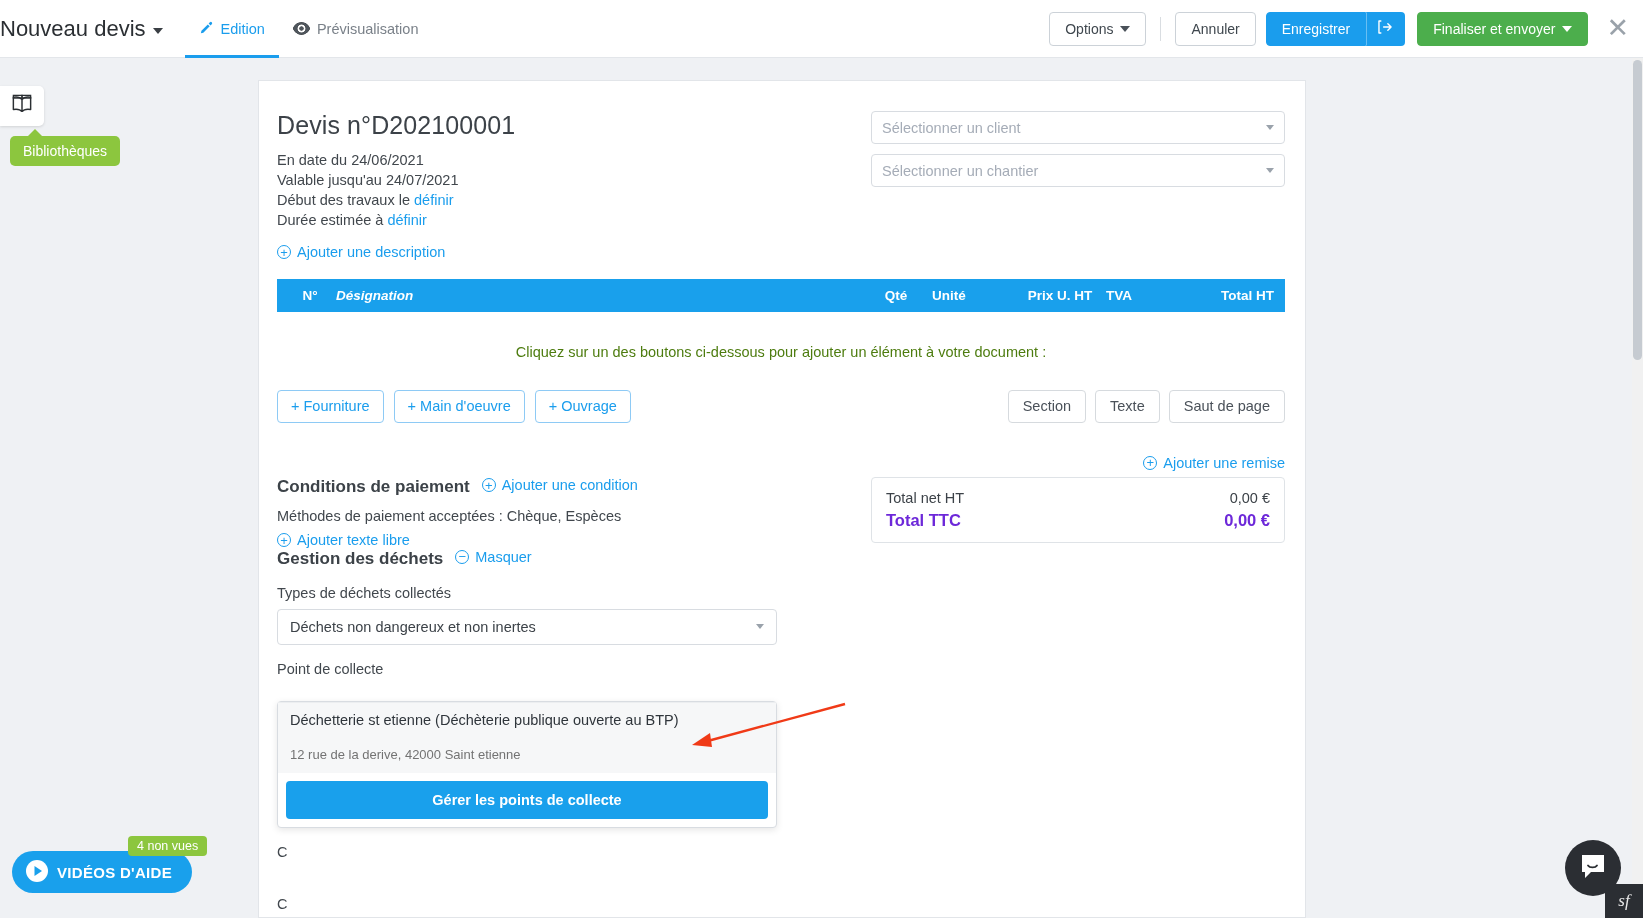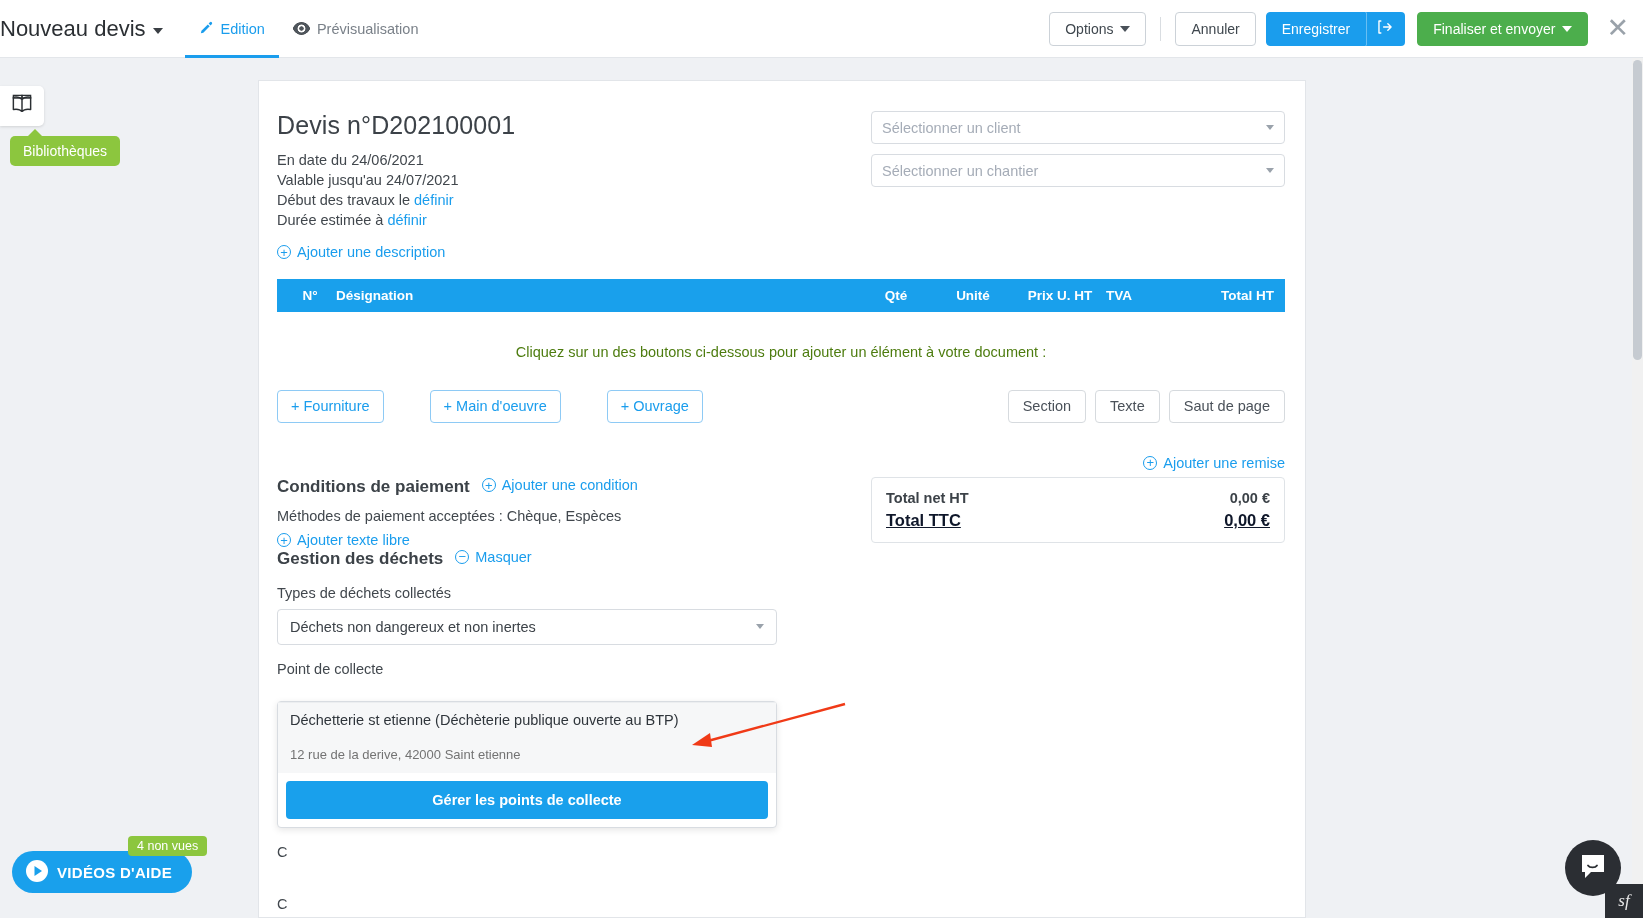--- a/index.html
+++ b/index.html
@@ -145,32 +145,32 @@
     border-right: 4.5px solid transparent; border-top: 5.5px solid #9aa2ab;
   }
 
   .thead {
     margin-top: 18px; height: 33px; background: #19a0ec;
     display: flex; align-items: center; color: #fff;
     font-size: 13.5px; font-weight: 600; padding: 0 7px;
     position: relative;
   }
   .th-no { width: 52px; text-align: center; }
-  .th-des { flex: 1; }
+  .th-des { flex: 1; font-style: italic; }
   .th-qte { width: 72px; text-align: center; }
-  .th-uni { width: 82px; text-align: center; }
+  .th-uni { width: 82px; }
   .th-prix { width: 92px; text-align: center; }
   .th-tva { width: 62px; }
   .th-tot { width: 110px; text-align: right; padding-right: 4px; }
 
   .hint {
     text-align: center; margin-top: 32px;
     font-size: 14.5px; color: #4d7c0f;
   }
-  .btnrow { margin-top: 30px; display: flex; align-items: center; gap: 36px; }
+  .btnrow { margin-top: 30px; display: flex; align-items: center; }
   .obtn {
     height: 33px; padding: 0 13px; border: 1px solid #8ecaf5; border-radius: 4px;
     color: #1a9ded; background: #fff; font-size: 14.5px; cursor: pointer;
     display: inline-flex; align-items: center; gap: 5px; margin-right: 10px;
   }
   .gbtn {
     height: 33px; padding: 0 14px; border: 1px solid #d6dade; border-radius: 4px;
     color: #4a5159; background: #fff; font-size: 14.5px; cursor: pointer;
     display: inline-flex; align-items: center; margin-left: 9px;
   }
@@ -184,22 +184,22 @@
   .lower-right { width: 414px; margin-left: auto; }
 
   .h2row { display: flex; align-items: flex-start; gap: 12px; }
   .h2 { font-size: 17px; font-weight: 700; color: #3c4248; }
   .subtxt { margin-top: 11px; font-size: 14.5px; color: #41474d; }
 
   .totalbox {
     border: 1px solid #dfe3e7; border-radius: 4px; padding: 12px 14px;
   }
   .trow { display: flex; justify-content: space-between; font-size: 14.5px; }
-  .trow.a { color: #3c4248; font-weight: 700; margin-bottom: 5px; }
-  .trow.b { color: #0f172a; font-weight: 700; font-size: 16.5px; text-decoration: underline; }
+  .trow.a { color: #3c4248; font-weight: 400; margin-bottom: 5px; }
+  .trow.b { color: #6d28d9; font-weight: 700; font-size: 16.5px; }
 
   .fieldlbl { margin-top: 16px; font-size: 14.5px; color: #41474d; }
   .fsel {
     margin-top: 8px; width: 500px; height: 36px;
     border: 1px solid #d8dce1; border-radius: 4px;
     display: flex; align-items: center; padding: 0 12px;
     font-size: 14.5px; color: #3c4248; background: #fff; cursor: pointer;
   }
   .fsel .ph { flex: 1; }
   .cr-up {

